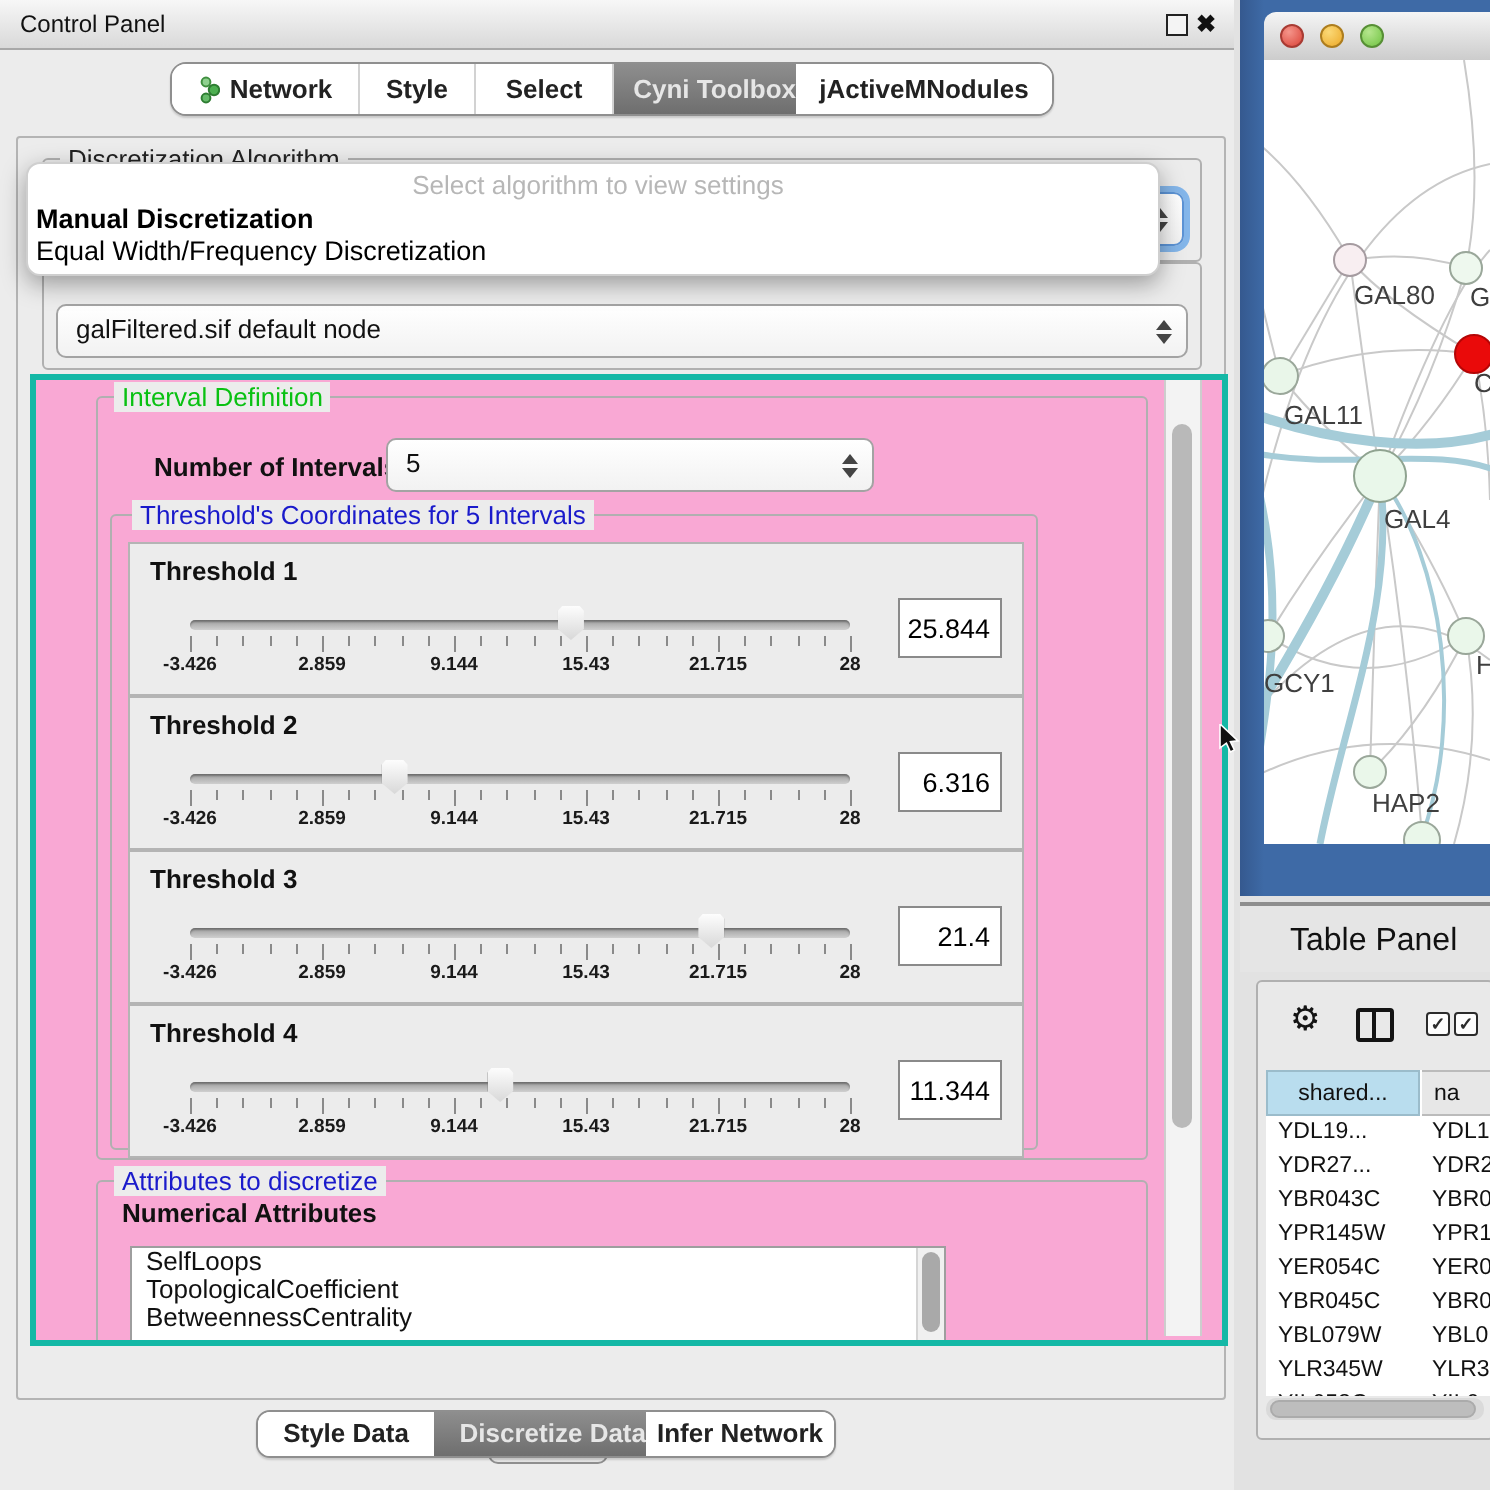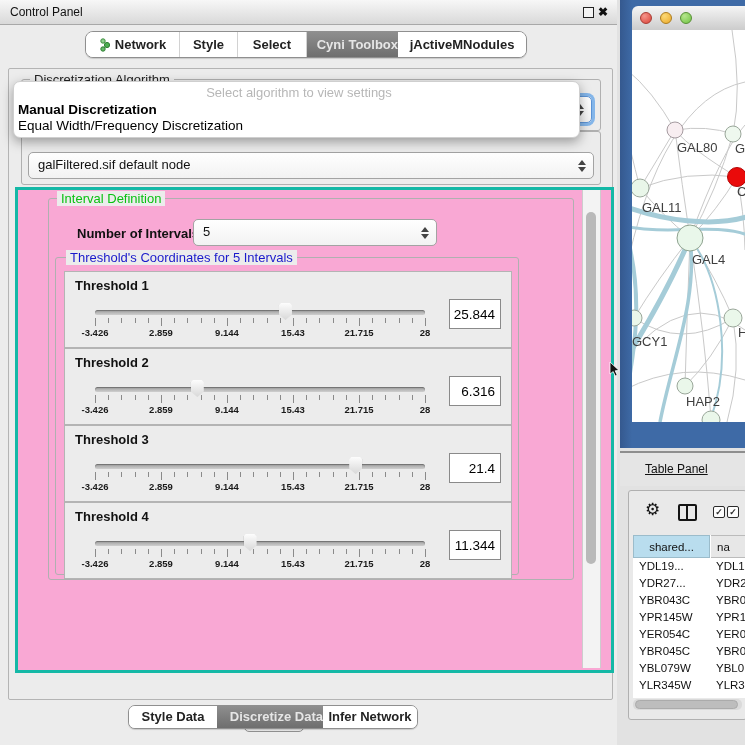--- a/index.html
+++ b/index.html
@@ -70,21 +70,21 @@
   
   #net-frame{left:620px;top:0;width:125px;height:448px;background:linear-gradient(90deg,#35598f,#3e6aa6 12px);}
   #net-titlebar{left:632px;top:6px;width:113px;height:24px;background:linear-gradient(#f5f5f5,#cccccc);border-bottom:1px solid #979797;border-radius:6px 0 0 0;}
   .light{position:absolute;top:6px;width:12px;height:12px;border-radius:50%;box-sizing:border-box;}
   #light-red{left:8px;background:radial-gradient(circle at 35% 30%,#f5958b,#da4237);border:1px solid #a83b33;}
   #light-yellow{left:28px;background:radial-gradient(circle at 35% 30%,#fbd977,#eca928);border:1px solid #ad7d1e;}
   #light-green{left:48px;background:radial-gradient(circle at 35% 30%,#b6e68e,#6fc341);border:1px solid #578f35;}
   #net-canvas{left:632px;top:30px;width:113px;height:392px;background:#fff;overflow:hidden;}
 
   #table-panel-bar{left:620px;top:451px;width:125px;height:33px;background:#e5e5e5;border-top:2px solid #8e8e8e;}
-  #table-panel-title{left:25px;top:9px;font-size:12px;color:#111;text-decoration:underline;}
+  #table-panel-title{left:25px;top:9px;font-size:16px;color:#111;}
   #table-container{left:628px;top:490px;width:117px;height:228px;background:#e9e9e9;border:1px solid #b0b0b0;border-radius:3px;overflow:hidden;}
   #gear-icon{left:16px;top:10px;font-size:17px;line-height:17px;color:#141414;}
   #columns-icon{left:49px;top:13px;width:15px;height:13px;border:2px solid #141414;border-radius:2px;}
   #columns-icon:before{content:"";position:absolute;left:6px;top:0;width:2px;height:13px;background:#141414;}
   .mini-check{position:absolute;top:15px;width:10px;height:10px;border:1.5px solid #2b2b2b;border-radius:2px;font-size:9px;line-height:10px;text-align:center;color:#2b2b2b;font-weight:bold;background:#fdfdfd;}
   #check1{left:84px;} #check2{left:98px;}
 
   #data-table{position:absolute;left:4px;top:44px;width:113px;height:163px;overflow:hidden;background:#fff;}
   .hdr-cell{position:absolute;top:0;height:23px;box-sizing:border-box;font-size:11.5px;color:#111;line-height:23px;}
   #hdr-shared{left:0;width:77px;background:#b9ddee;border:1px solid #9bbccb;text-align:center;}
@@ -316,20 +316,34 @@
                   <div class="tick" style="left: 346.8px; top: 46px; height: 5px;"></div>
                   <div class="tick" style="left: 360px; top: 46px; height: 8px;"></div>
                   <div class="tick-label" style="left: 360px;">28</div>
                   <div class="thr-thumb" style="left: 178.598px;"></div>
                   <div class="thr-value">11.344</div>
                 </div>
               </div>
           </div>
         </div>
 
+        <div class="groupbox" style="left:30px;top:400px;width:524px;height:110px;">
+          <span class="grouplabel blue">Attributes to discretize</span>
+          <div class="abs" style="left:12px;top:8px;font-size:13px;font-weight:bold;color:#111;">Numerical Attributes</div>
+          <div id="attr-list">
+            <div id="attr-items">
+                <div class="list-item">SelfLoops</div>
+                <div class="list-item">TopologicalCoefficient</div>
+                <div class="list-item">BetweennessCentrality</div>
+              </div>
+            <div id="list-scrollbar">
+                <div id="list-thumb"></div>
+              </div>
+          </div>
+        </div>
 
         <div id="v-scrollbar">
             <div id="v-thumb"></div>
           </div>
       </div>
 
       <div id="apply-button" class="abs" style="left:235px;top:638px;">Apply</div>
     </div>
 
     <div id="bottom-tabs" class="abs">

